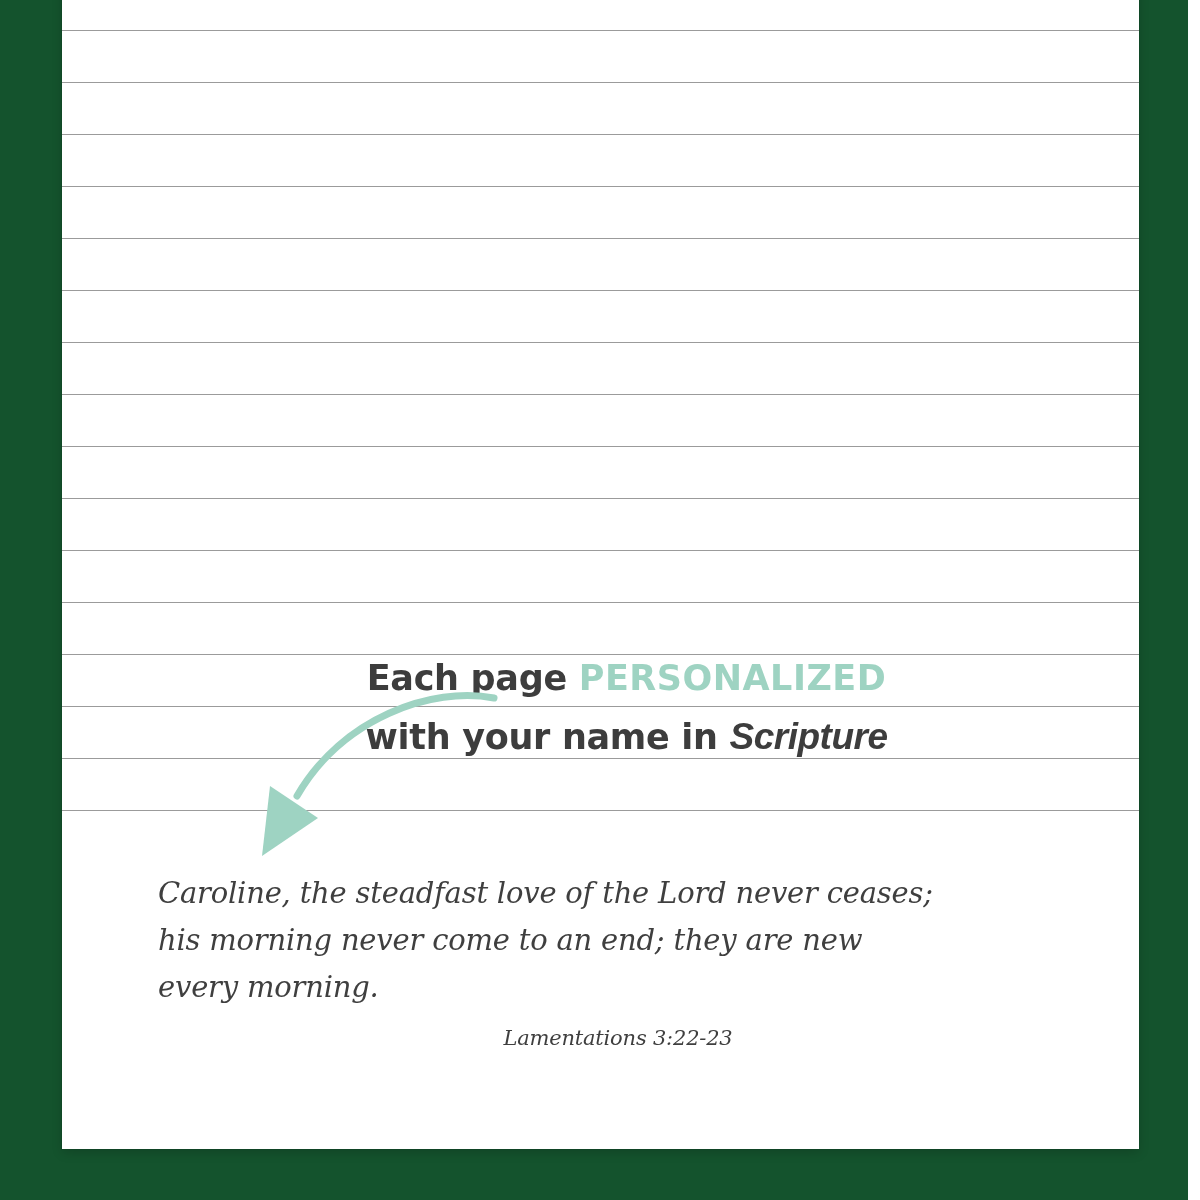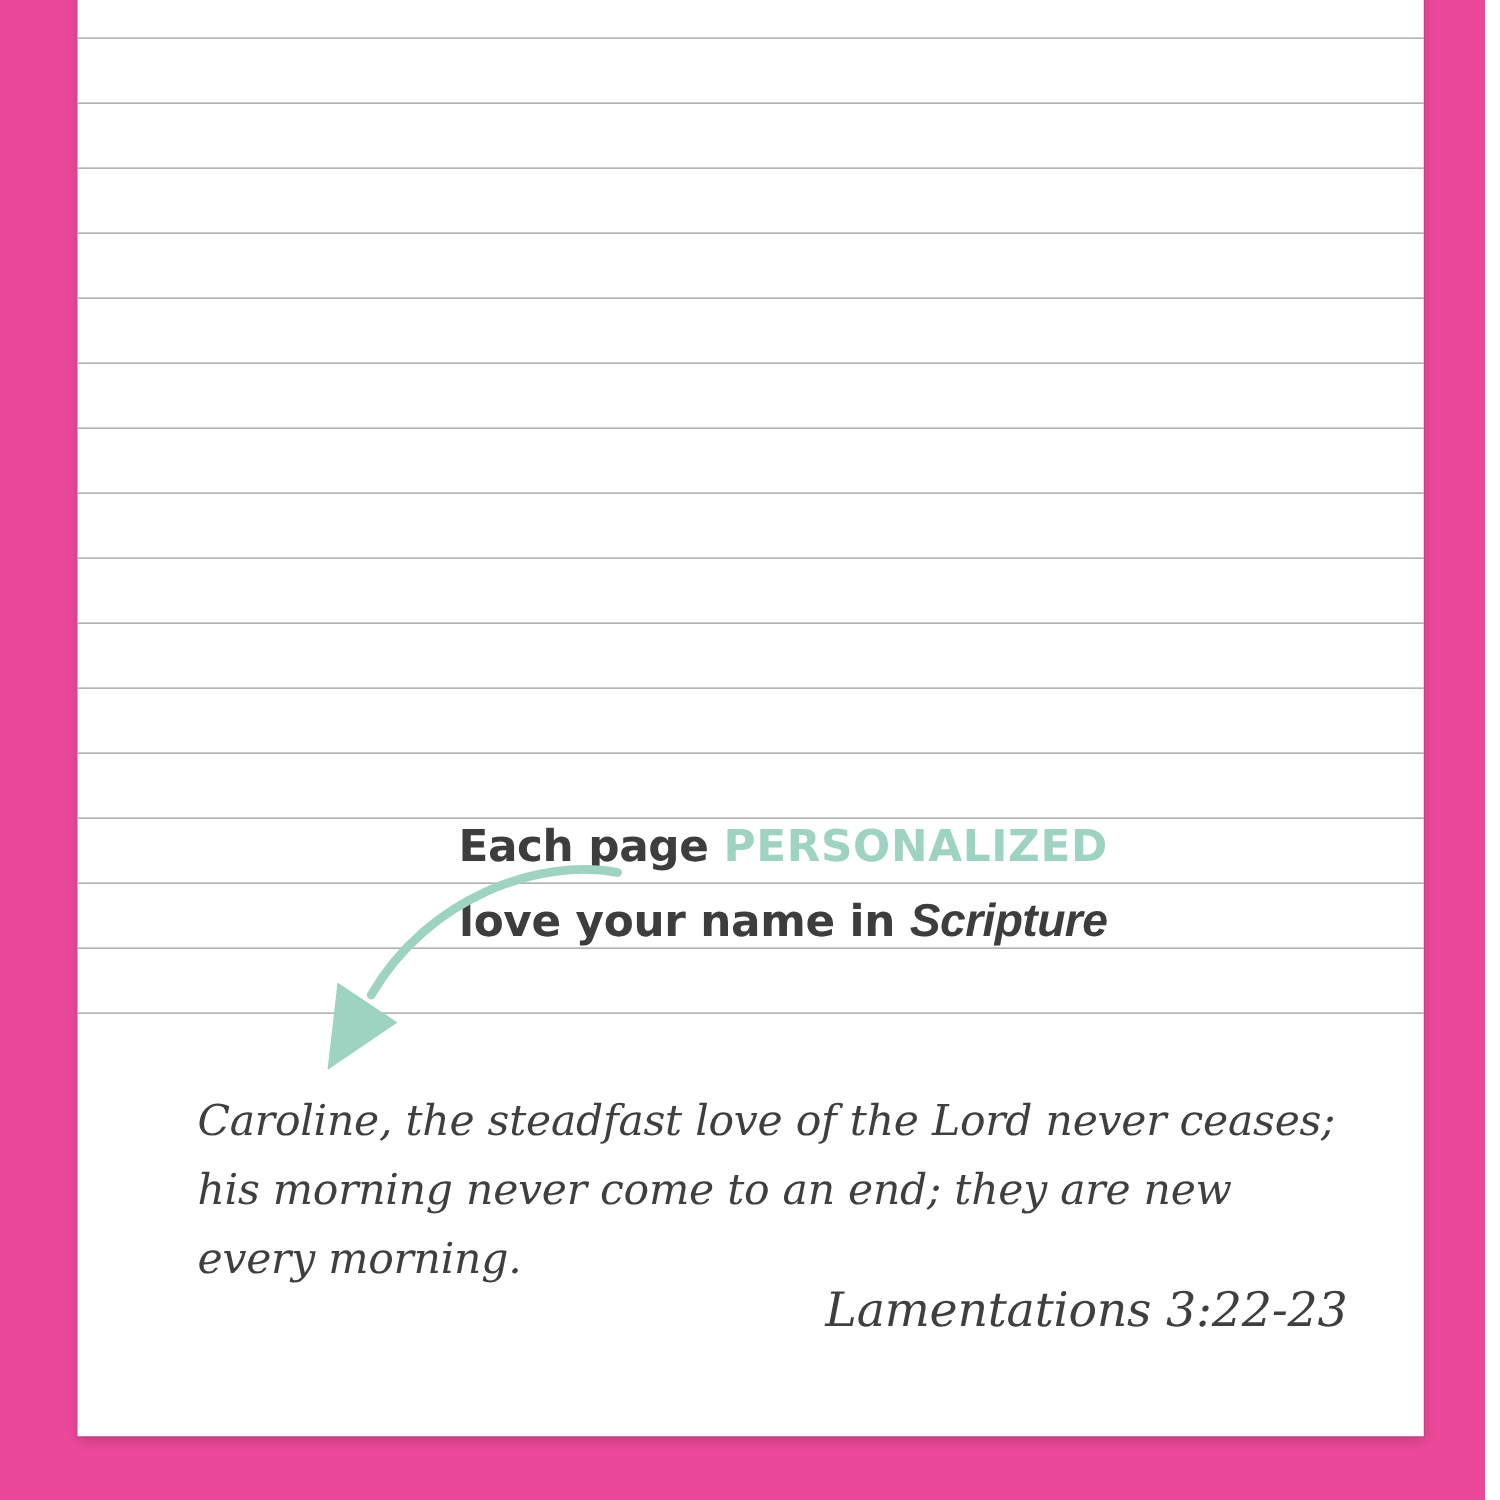--- a/index.html
+++ b/index.html
@@ -11,21 +11,21 @@
     width: 1200px;
     height: 1200px;
     overflow: hidden;
     font-family: "Liberation Sans", sans-serif;
   }
 
   .stage {
     position: relative;
     width: 1188px;
     height: 1200px;
-    background: #ec4899;
+    background: #14532d;
   }
 
   
   .page {
     position: absolute;
     left: 62px;
     top: -14px;
     width: 1077px;
     height: 1163px;
     background: #ffffff;
@@ -91,36 +91,36 @@
   }
 
   
   .verse {
     position: absolute;
     left: 96px;
     top: 884px;
     width: 880px;
     font-family: "DejaVu Serif", serif;
     font-style: italic;
-    font-size: 34px;
+    font-size: 29px;
     line-height: 1.62;
     color: #3f3f3f;
     letter-spacing: -0.2px;
   }
   .verse .vline { white-space: nowrap; }
 
   .reference {
     position: absolute;
     left: 96px;
     top: 1040px;
     width: 920px;
-    text-align: right;
+    text-align: center;
     font-family: "DejaVu Serif", serif;
     font-style: italic;
-    font-size: 38px;
+    font-size: 21px;
     color: #3f3f3f;
     letter-spacing: -0.2px;
   }
 </style>
 </head>
 <body>
 
 <div class="stage">
 
   <div class="page">
@@ -142,21 +142,21 @@
       <div class="rule" style="top:720px"></div>
       <div class="rule" style="top:772px"></div>
       <div class="rule" style="top:824px"></div>
     </div>
 
     <div class="headline">
       <div class="line1">
         <span>Each page </span><span class="hl-accent">PERSONALIZED</span>
       </div>
       <div class="line2">
-        <span>love your name in </span><span class="hl-script">Scripture</span>
+        <span>with your name in </span><span class="hl-script">Scripture</span>
       </div>
     </div>
 
     <svg class="arrow" viewBox="0 0 300 240">
       <path d="M292 52 C 230 40, 140 72, 95 150" fill="none" stroke="#9ed3c2" stroke-width="7" stroke-linecap="round"></path>
       <path d="M60 210 L 68 140 L 116 172 Z" fill="#9ed3c2"></path>
     </svg>
 
     <div class="verse">
       <div class="vline">Caroline, the steadfast love of the Lord never ceases;</div>

